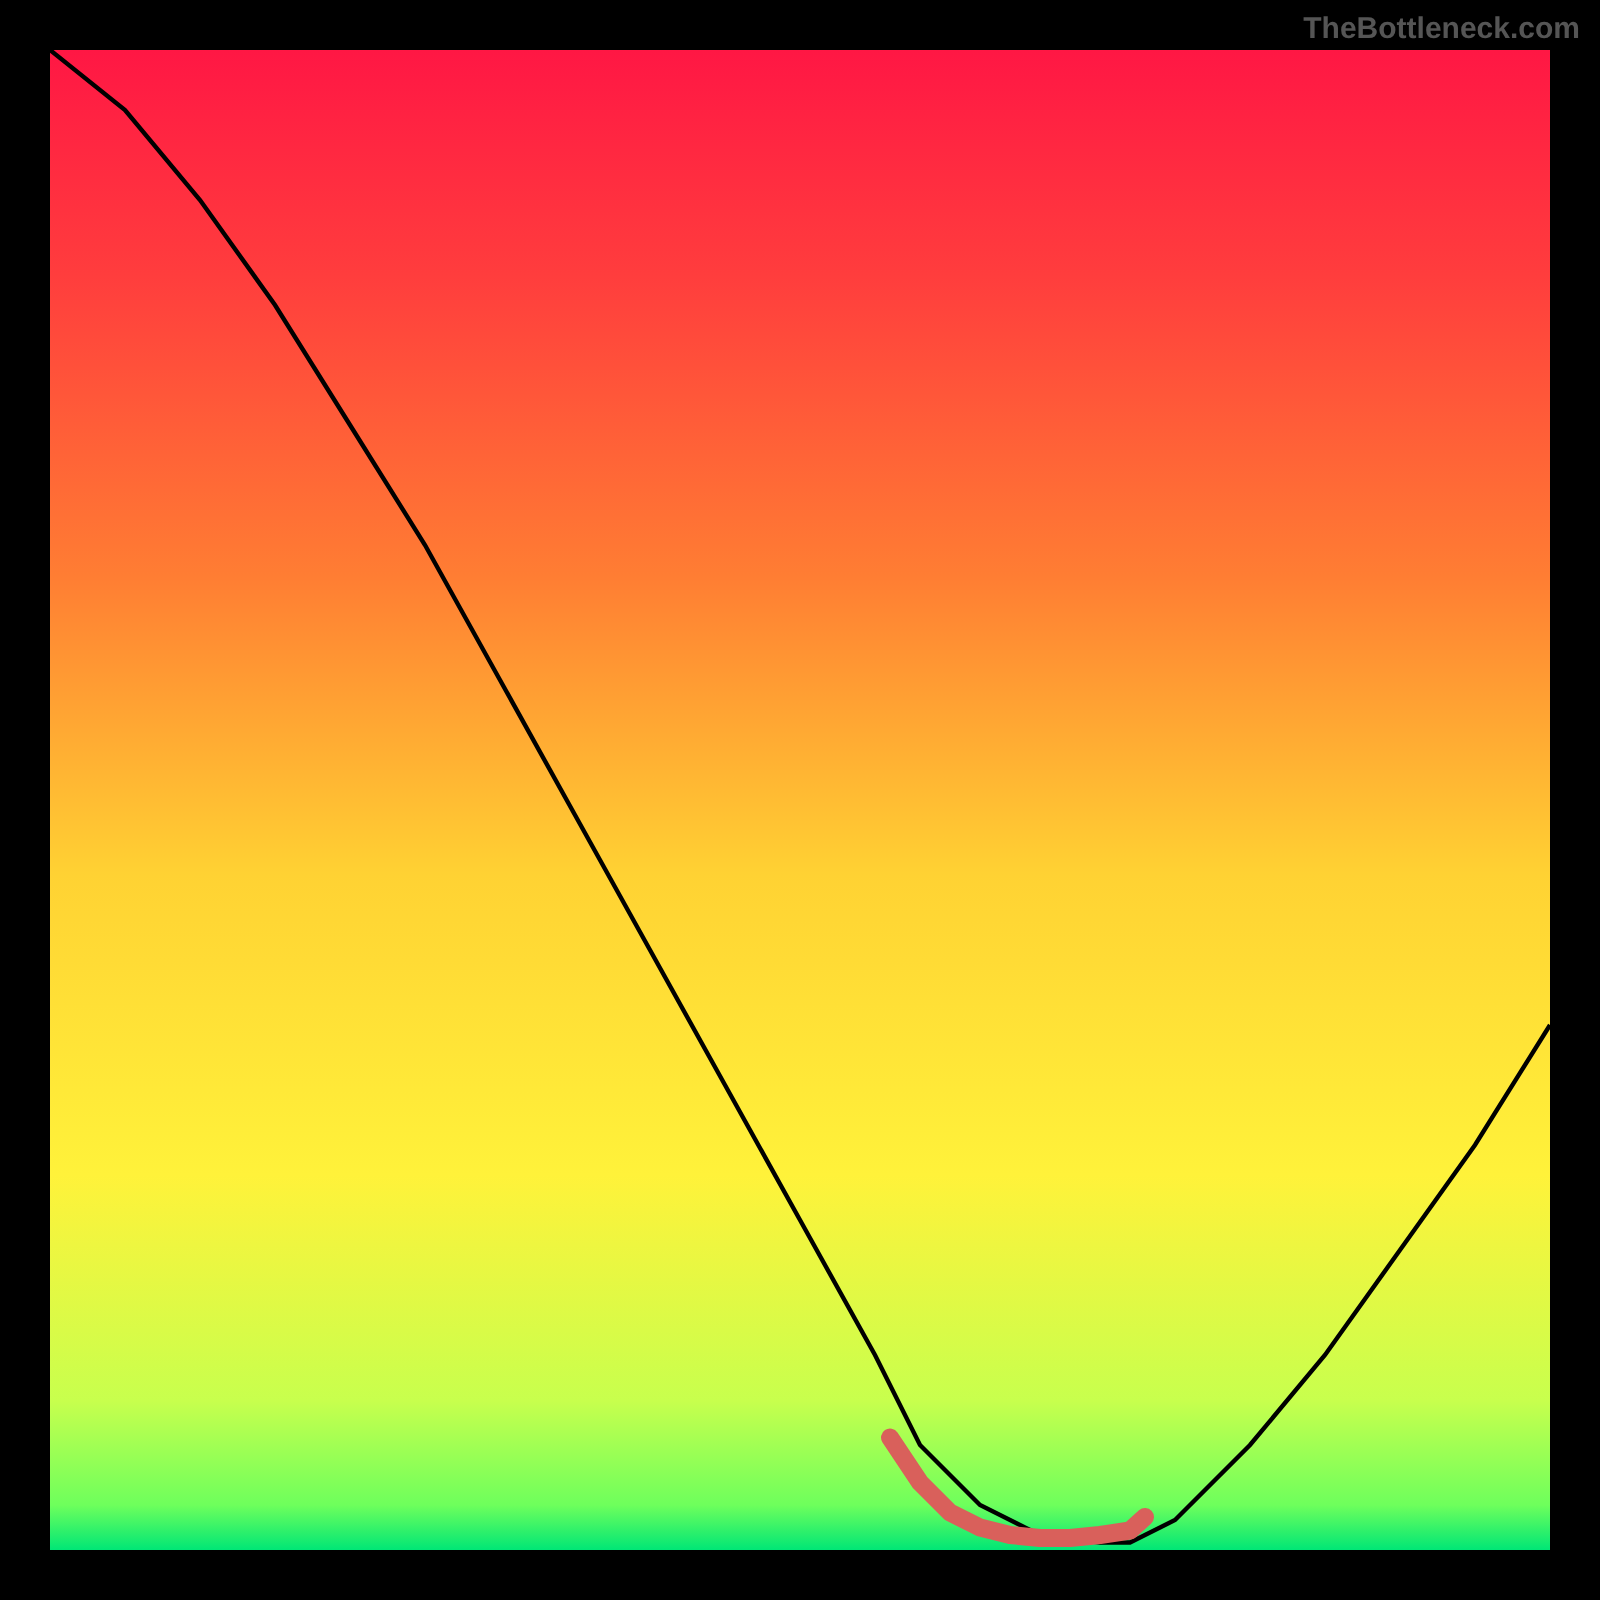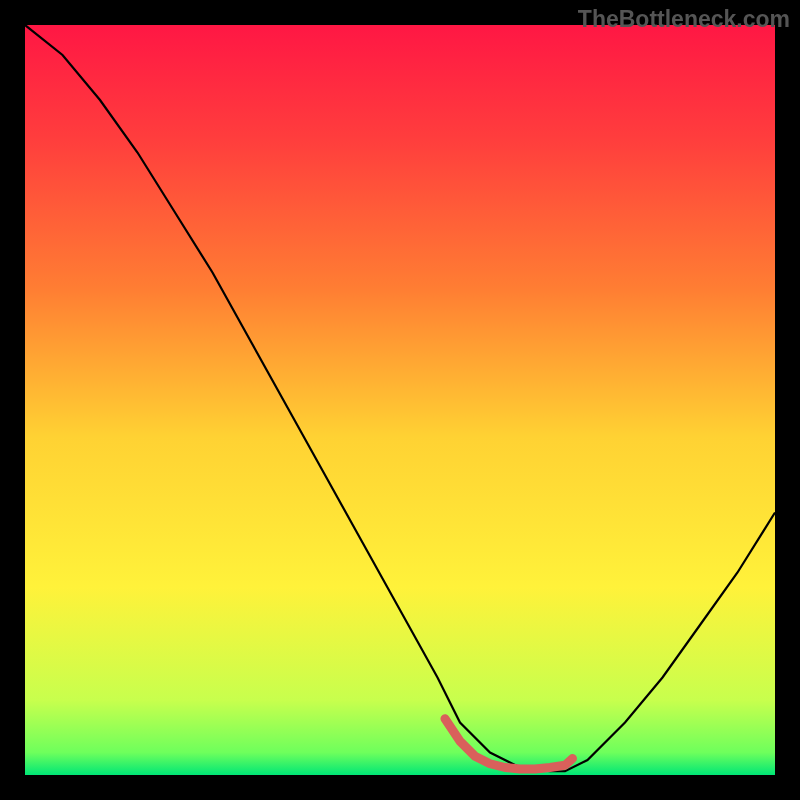--- a/index.html
+++ b/index.html
@@ -9,21 +9,21 @@
     background: #000;
     position: relative;
     font-family: Arial, sans-serif;
     overflow: hidden;
   }
   .watermark {
     position: absolute;
     top: 6px;
     right: 10px;
     color: #555;
-    font-size: 23px;
+    font-size: 15px;
     font-weight: bold;
     z-index: 10;
   }
   .plot-area {
     position: absolute;
     left: 25px;
     top: 25px;
     width: 750px;
     height: 750px;
   }

